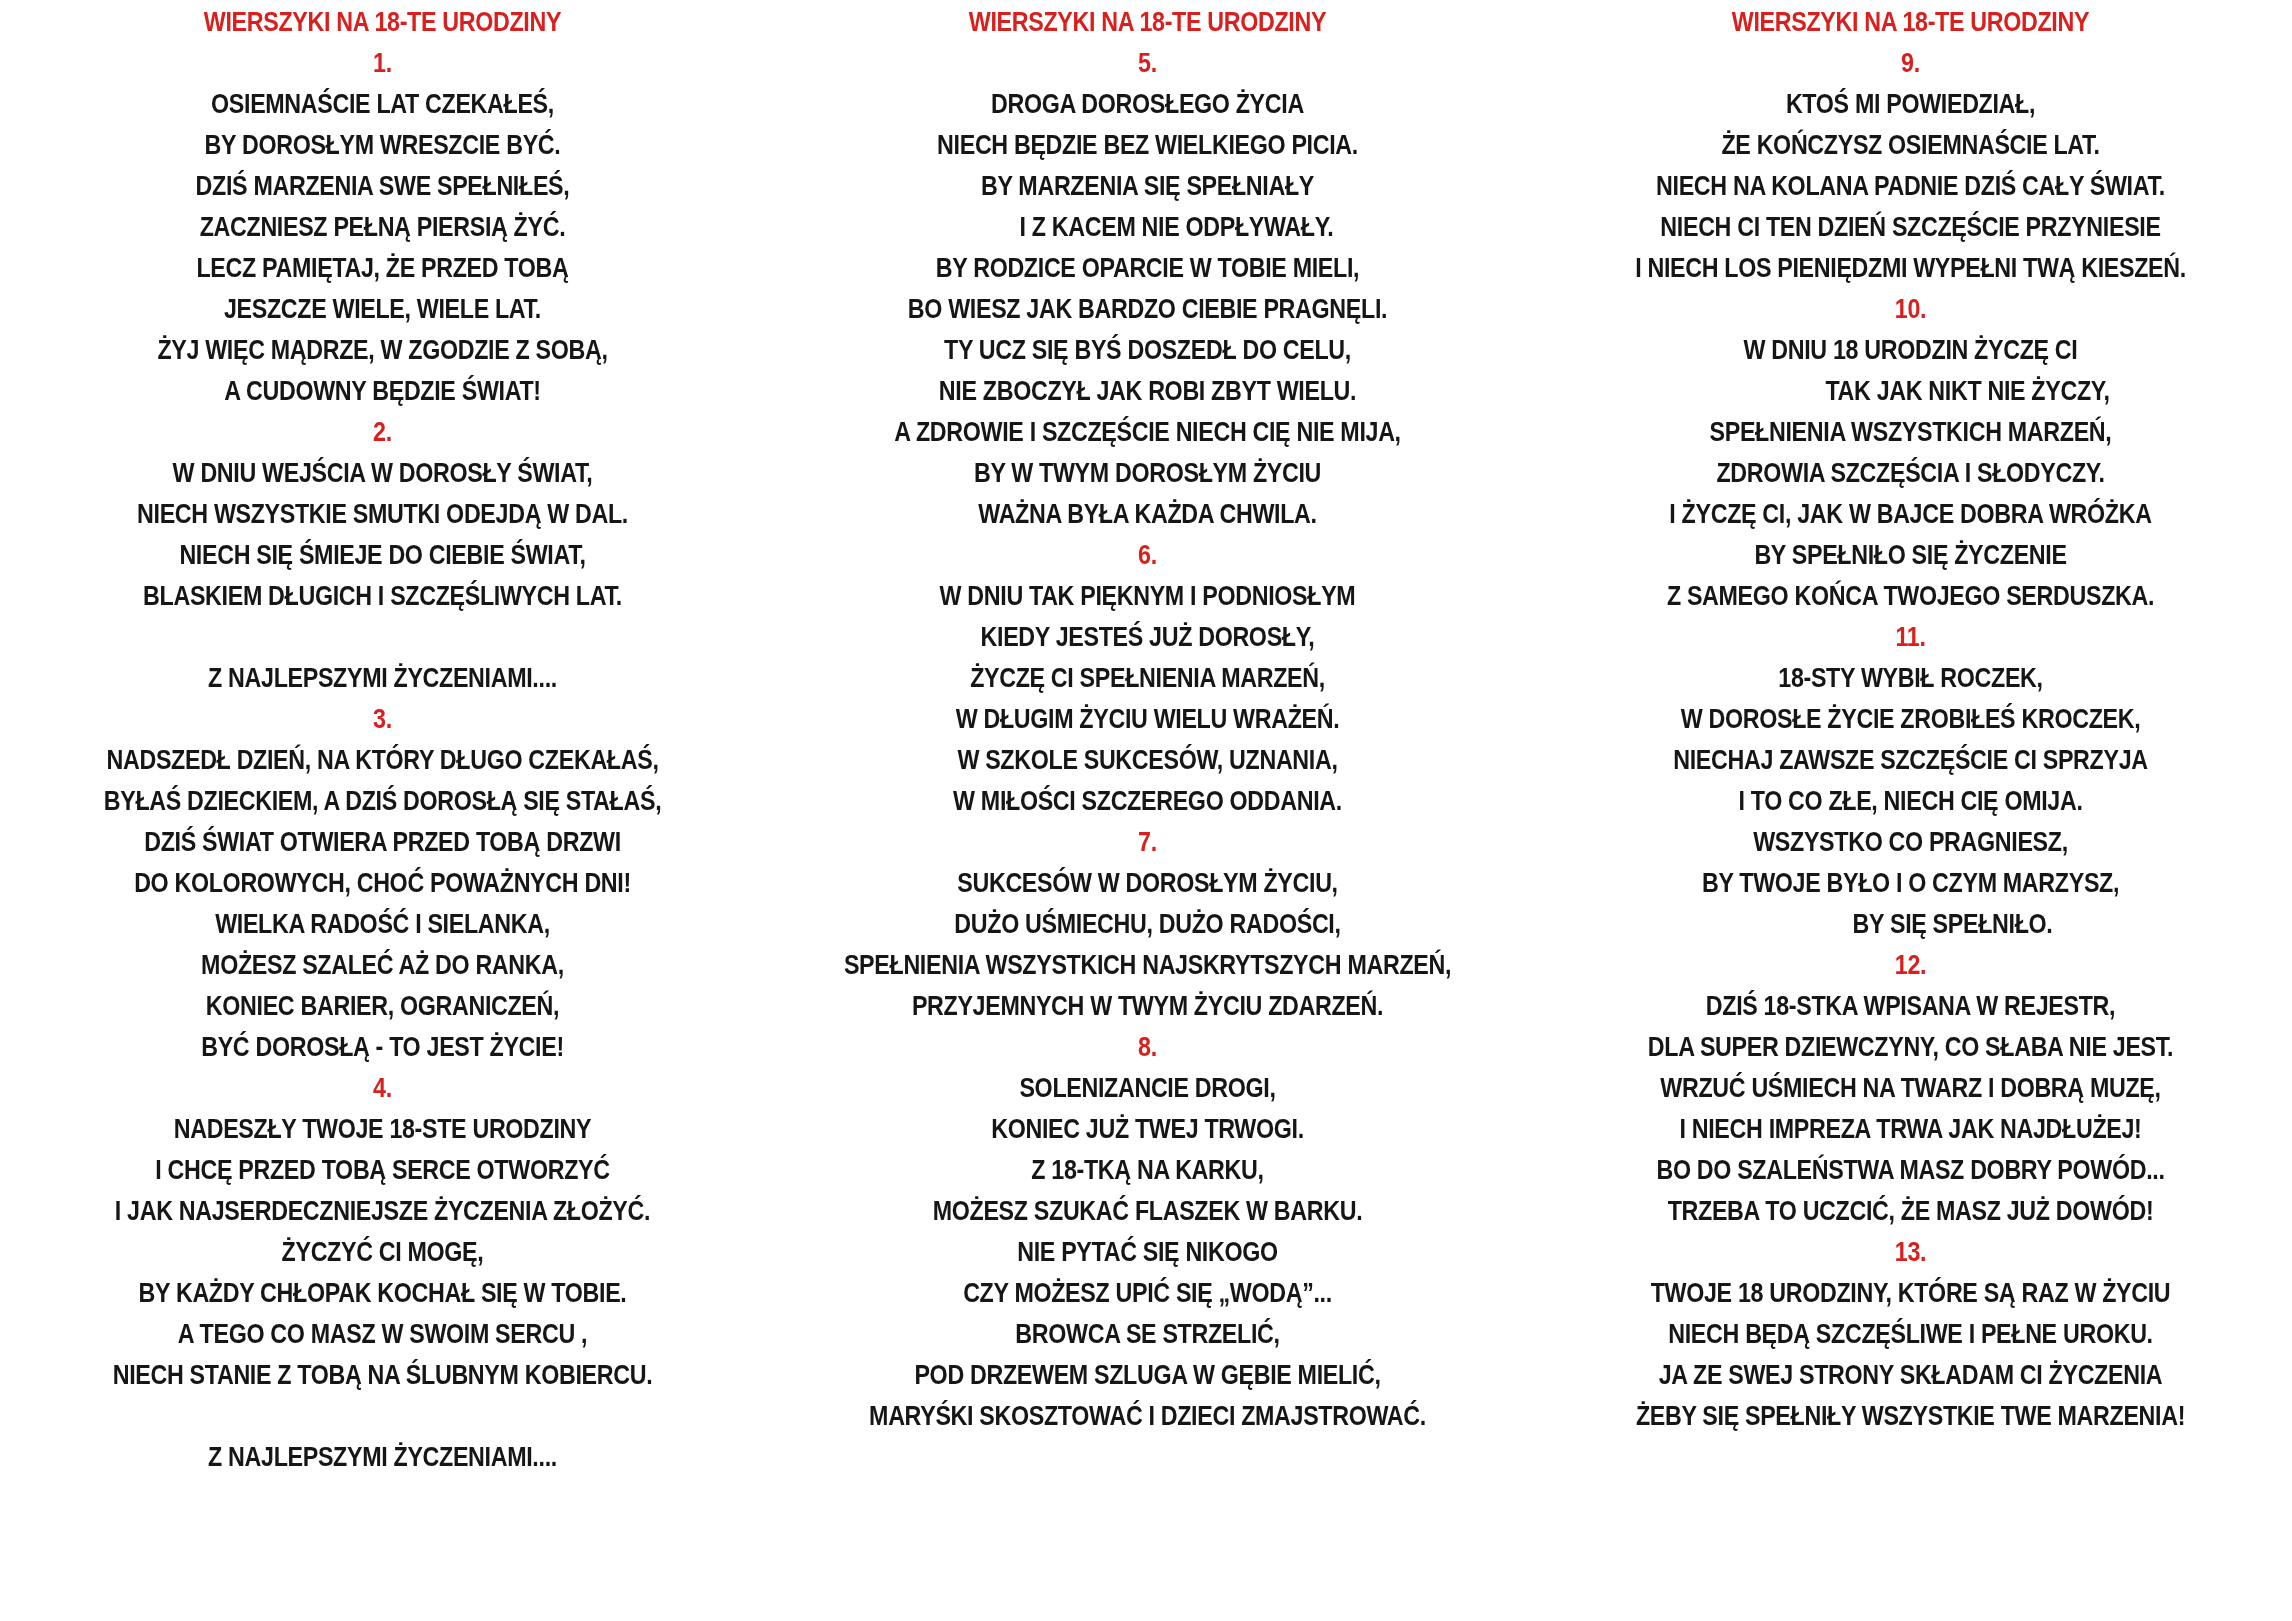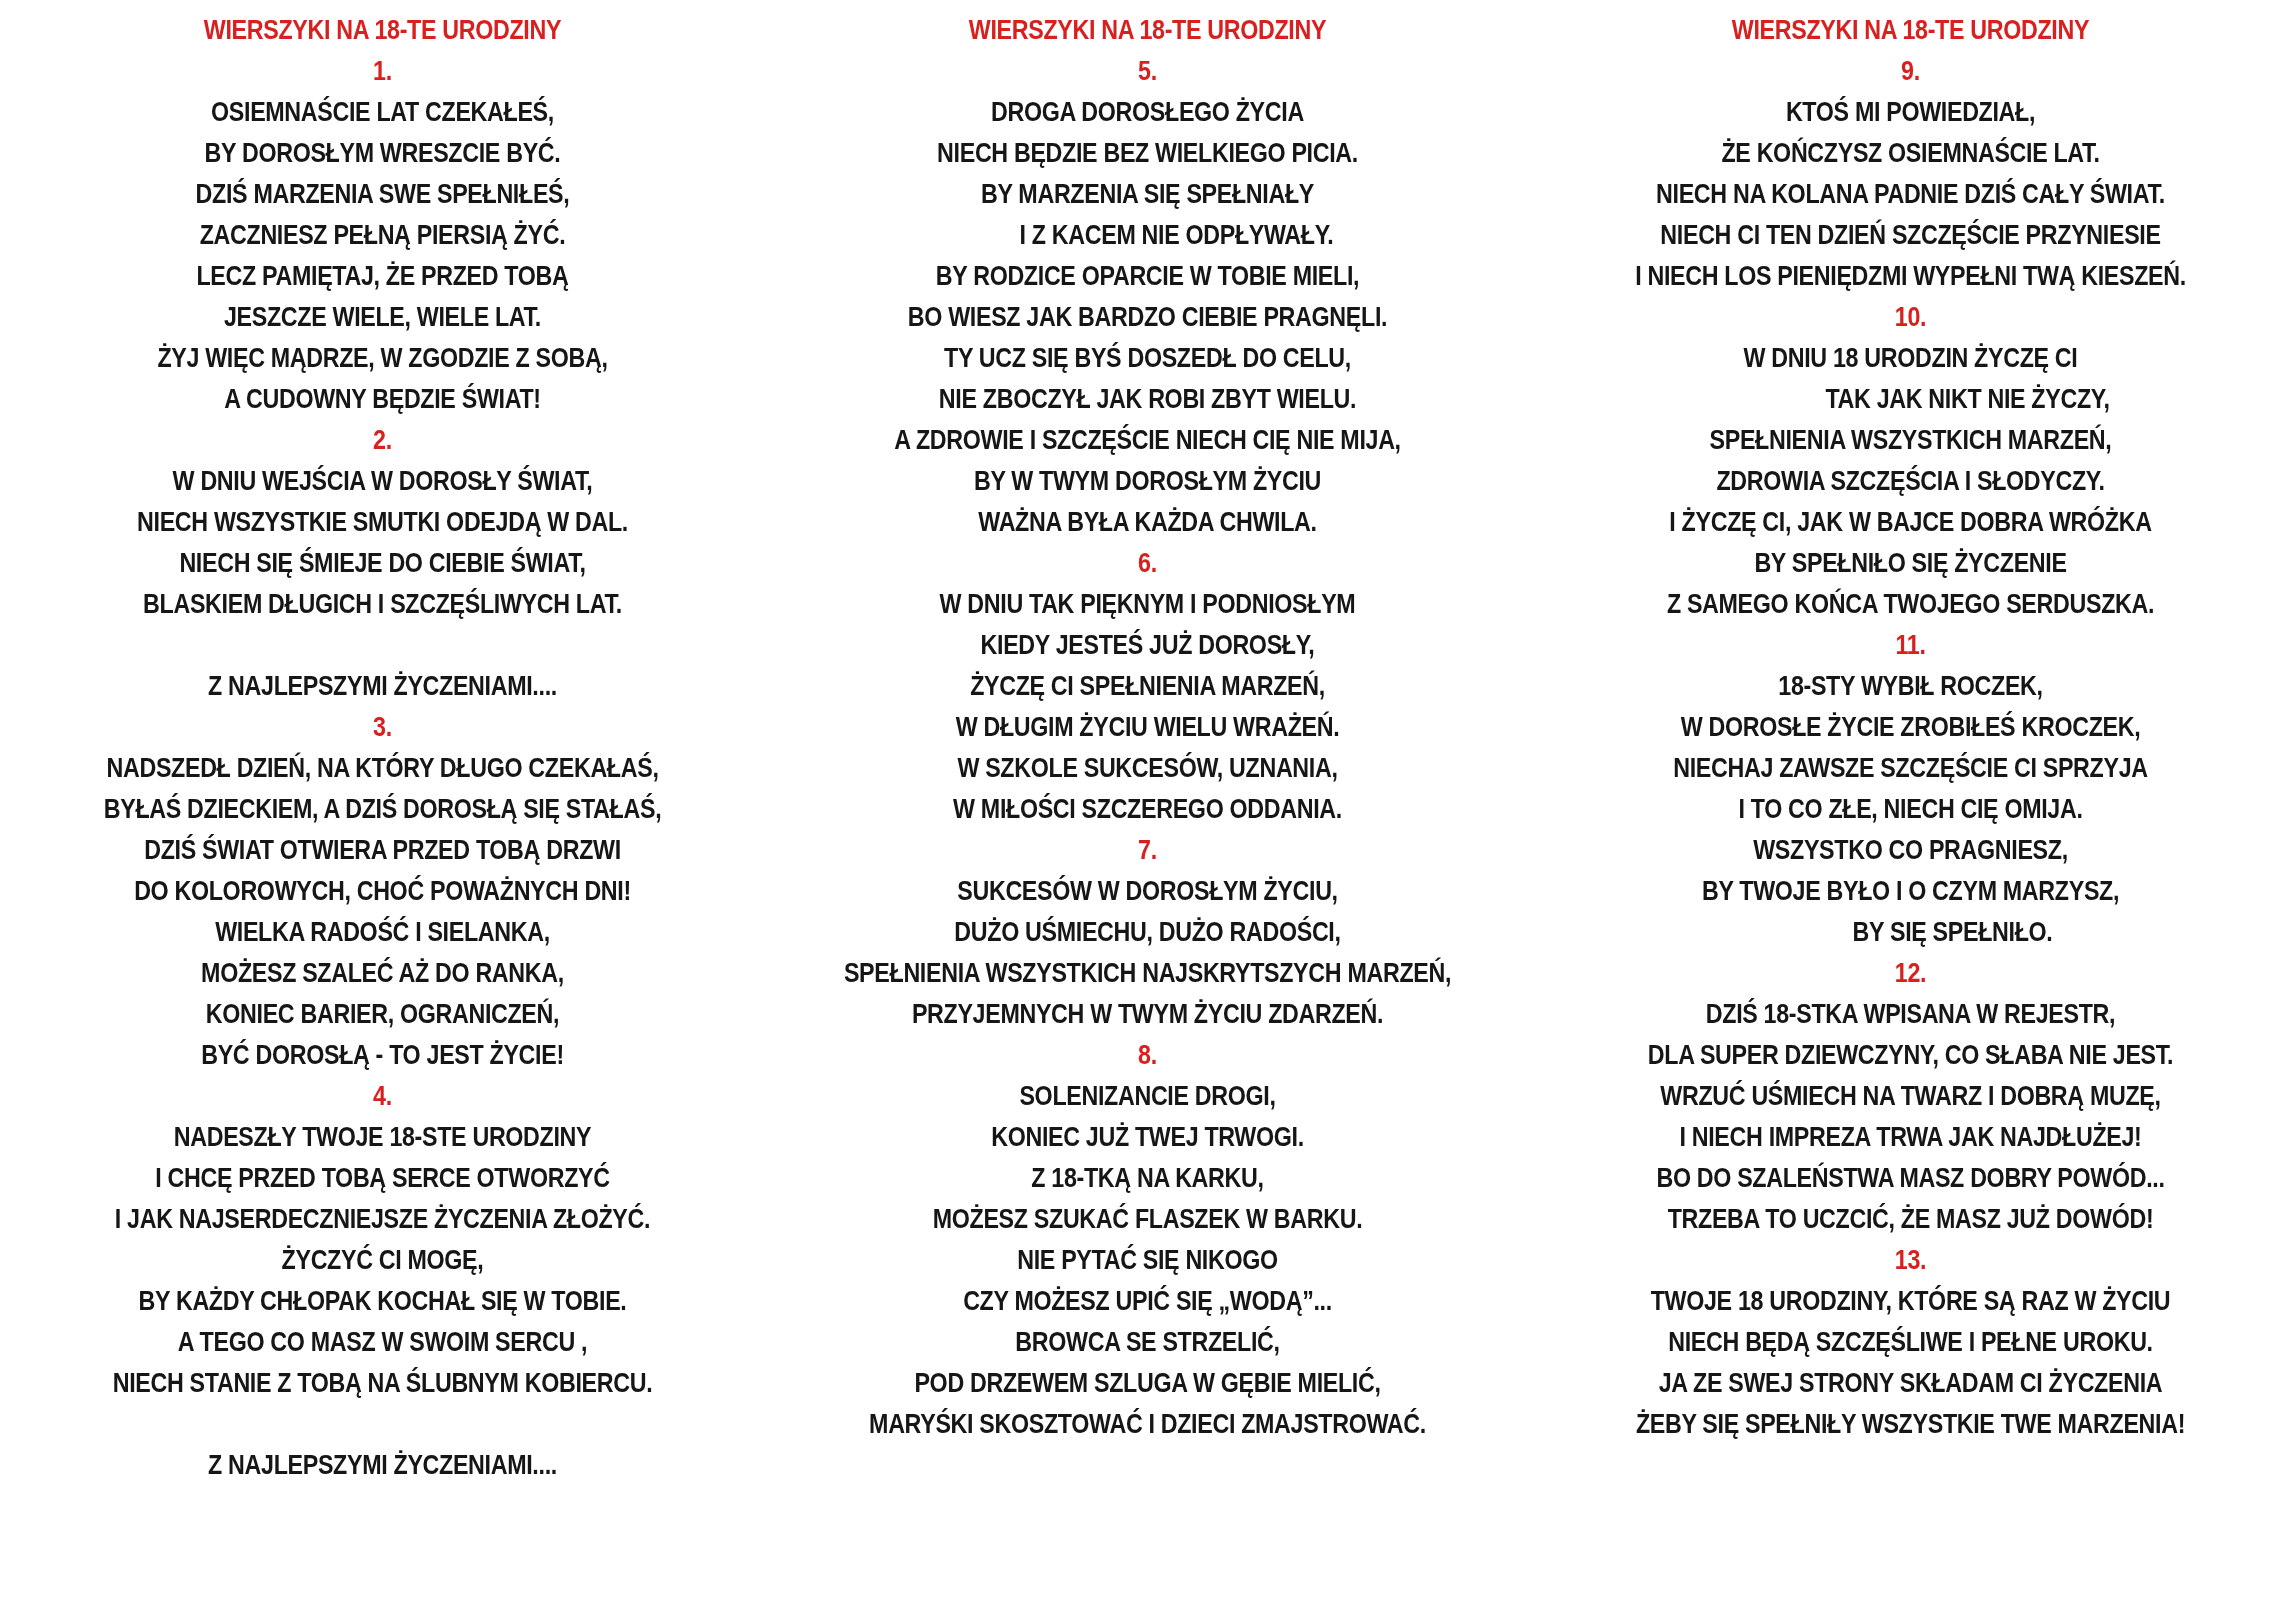--- a/index.html
+++ b/index.html
@@ -10,21 +10,21 @@
   .page {
     position: relative;
     width: 2293px;
     height: 1621px;
     background: #ffffff;
     overflow: hidden;
     font-family: "Liberation Sans", "DejaVu Sans", sans-serif;
   }
   .col {
     position: absolute;
-    top: 9px;
+    top: 1px;
     width: 765px;
   }
   .col.c0 { left: 0px; }
   .col.c1 { left: 765px; }
   .col.c2 { left: 1528px; }
   .row {
     height: 41px;
     line-height: 41px;
     text-align: center;
     white-space: nowrap;

